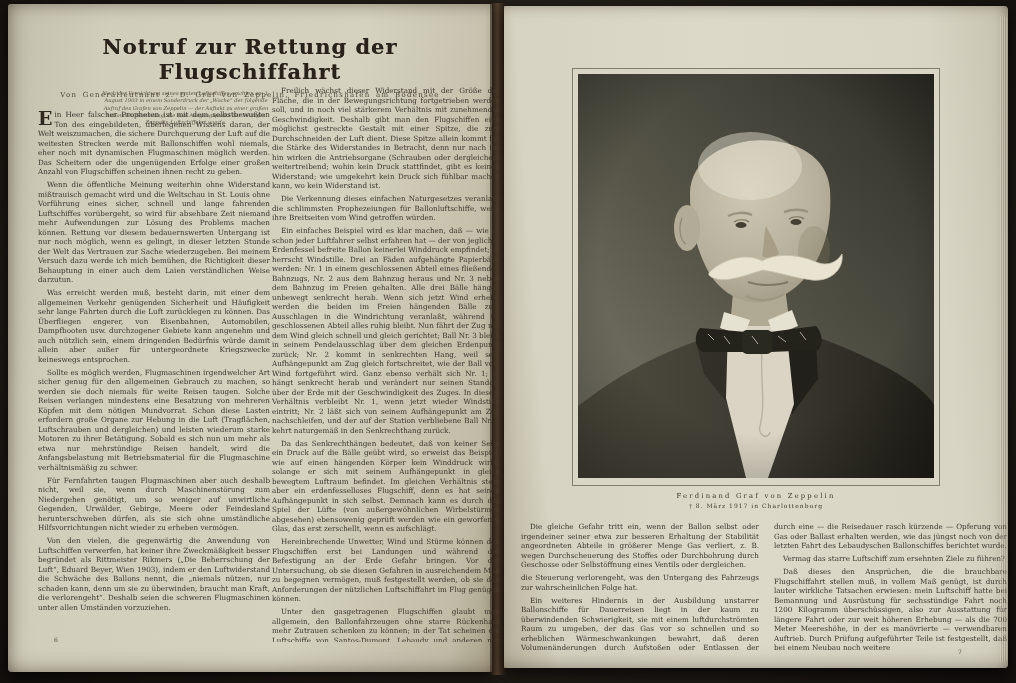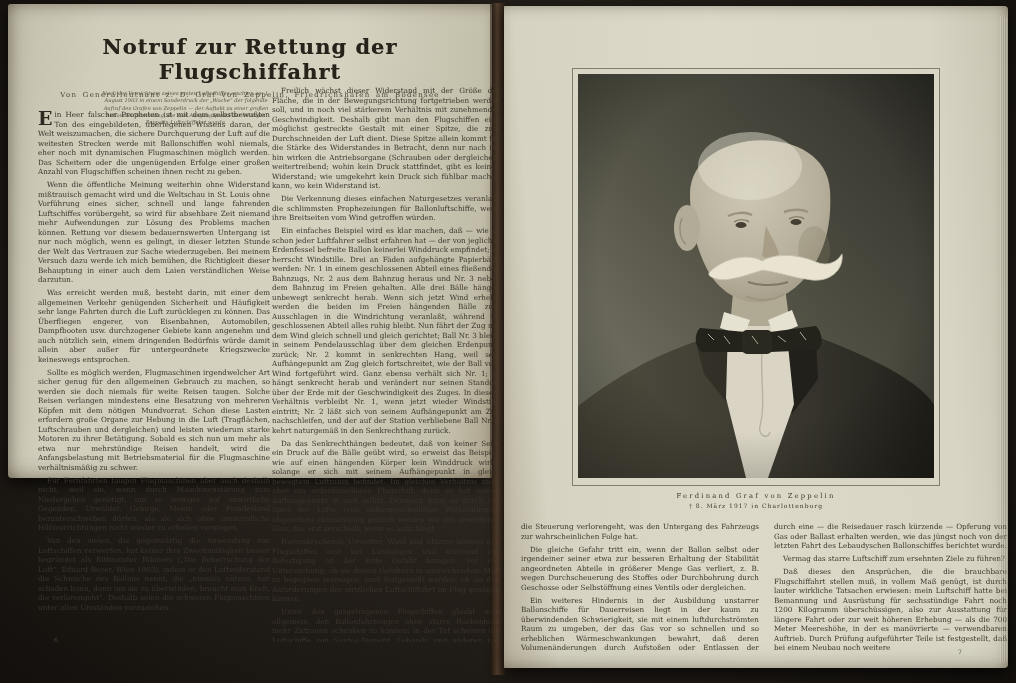--- a/index.html
+++ b/index.html
@@ -11,21 +11,21 @@
   .scene{
     position:relative;width:1016px;height:683px;
     background:radial-gradient(ellipse at 50% 45%, #3a332a 0%, #241f19 55%, #120f0c 100%);
   }
   
   .page{
     position:absolute;
     box-shadow:0 5px 16px rgba(0,0,0,0.75);
   }
   .page-left{
-    left:8px;top:4px;width:484px;height:474px;
+    left:8px;top:4px;width:484px;height:668px;
     border-radius:3px 1px 1px 4px;
     background:linear-gradient(98deg,#c2bfac 0%,#d1cebc 18%,#d5d2c0 62%,#c0bca7 92%,#a99f88 100%);
     box-shadow:inset 0 10px 18px -12px rgba(60,45,30,.55),
                inset 0 -14px 22px -16px rgba(60,45,30,.6),
                inset 14px 0 22px -16px rgba(50,38,26,.55),
                0 5px 16px rgba(0,0,0,.75);
   }
   .page-right{
     left:504px;top:6px;width:504px;height:662px;
     border-radius:1px 4px 4px 1px;
@@ -207,22 +207,22 @@
         <rect width="356" height="404" fill="url(#vigG)"></rect>
       </svg>
     </div>
 
     <div class="caption">
       <div class="cap1">Ferdinand Graf von Zeppelin</div>
       <div class="cap2">† 8. März 1917 in Charlottenburg</div>
     </div>
 
     <div class="col rp-col1">
+        <p class="para">Die gleiche Gefahr tritt ein, wenn der Ballon selbst oder irgendeiner seiner etwa zur besseren Erhaltung der Stabilität angeordneten Abteile in größerer Menge Gas verliert, z. B. wegen Durchscheuerung des Stoffes oder Durchbohrung durch Geschosse oder Selbstöffnung eines Ventils oder dergleichen.</p>
         <p class="para cont">die Steuerung verlorengeht, was den Untergang des Fahrzeugs zur wahrscheinlichen Folge hat.</p>
-        <p class="para">Die gleiche Gefahr tritt ein, wenn der Ballon selbst oder irgendeiner seiner etwa zur besseren Erhaltung der Stabilität angeordneten Abteile in größerer Menge Gas verliert, z. B. wegen Durchscheuerung des Stoffes oder Durchbohrung durch Geschosse oder Selbstöffnung eines Ventils oder dergleichen.</p>
         <p class="para">Ein weiteres Hindernis in der Ausbildung unstarrer Ballonschiffe für Dauerreisen liegt in der kaum zu überwindenden Schwierigkeit, sie mit einem luftdurchströmten Raum zu umgeben, der das Gas vor so schnellen und so erheblichen Wärmeschwankungen bewahrt, daß deren Volumenänderungen durch Aufstoßen oder Entlassen der Innenballons noch begegnet werden kann. Ist letzteres aber nicht möglich, so muß die Höhenlage des Fahrzeugs</p>
       </div>
     <div class="col rp-col2">
         <p class="para cont">durch eine — die Reisedauer rasch kürzende — Opferung von Gas oder Ballast erhalten werden, wie das jüngst noch von der letzten Fahrt des Lebaudyschen Ballonschiffes berichtet wurde.</p>
         <p class="para">Vermag das starre Luftschiff zum ersehnten Ziele zu führen?</p>
         <p class="para">Daß dieses den Ansprüchen, die die brauchbare Flugschiffahrt stellen muß, in vollem Maß genügt, ist durch lauter wirkliche Tatsachen erwiesen: mein Luftschiff hatte bei Bemannung und Ausrüstung für sechsstündige Fahrt noch 1200 Kilogramm überschüssigen, also zur Ausstattung für längere Fahrt oder zur weit höheren Erhebung — als die 700 Meter Meereshöhe, in der es manövrierte — verwendbaren Auftrieb. Durch Prüfung aufgeführter Teile ist festgestellt, daß bei einem Neubau noch weitere</p>
       </div>
     <div class="pagenum pagenum-right">7</div>
 
     <div class="page-edges"></div>

